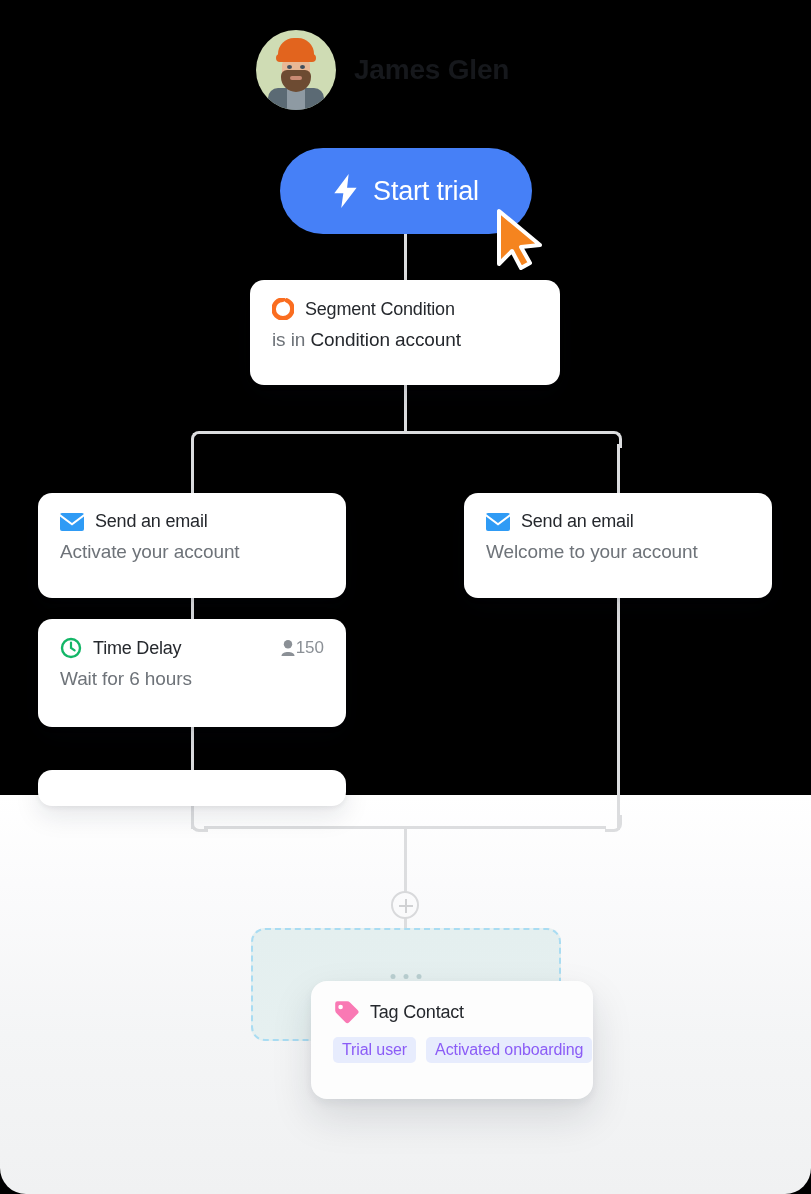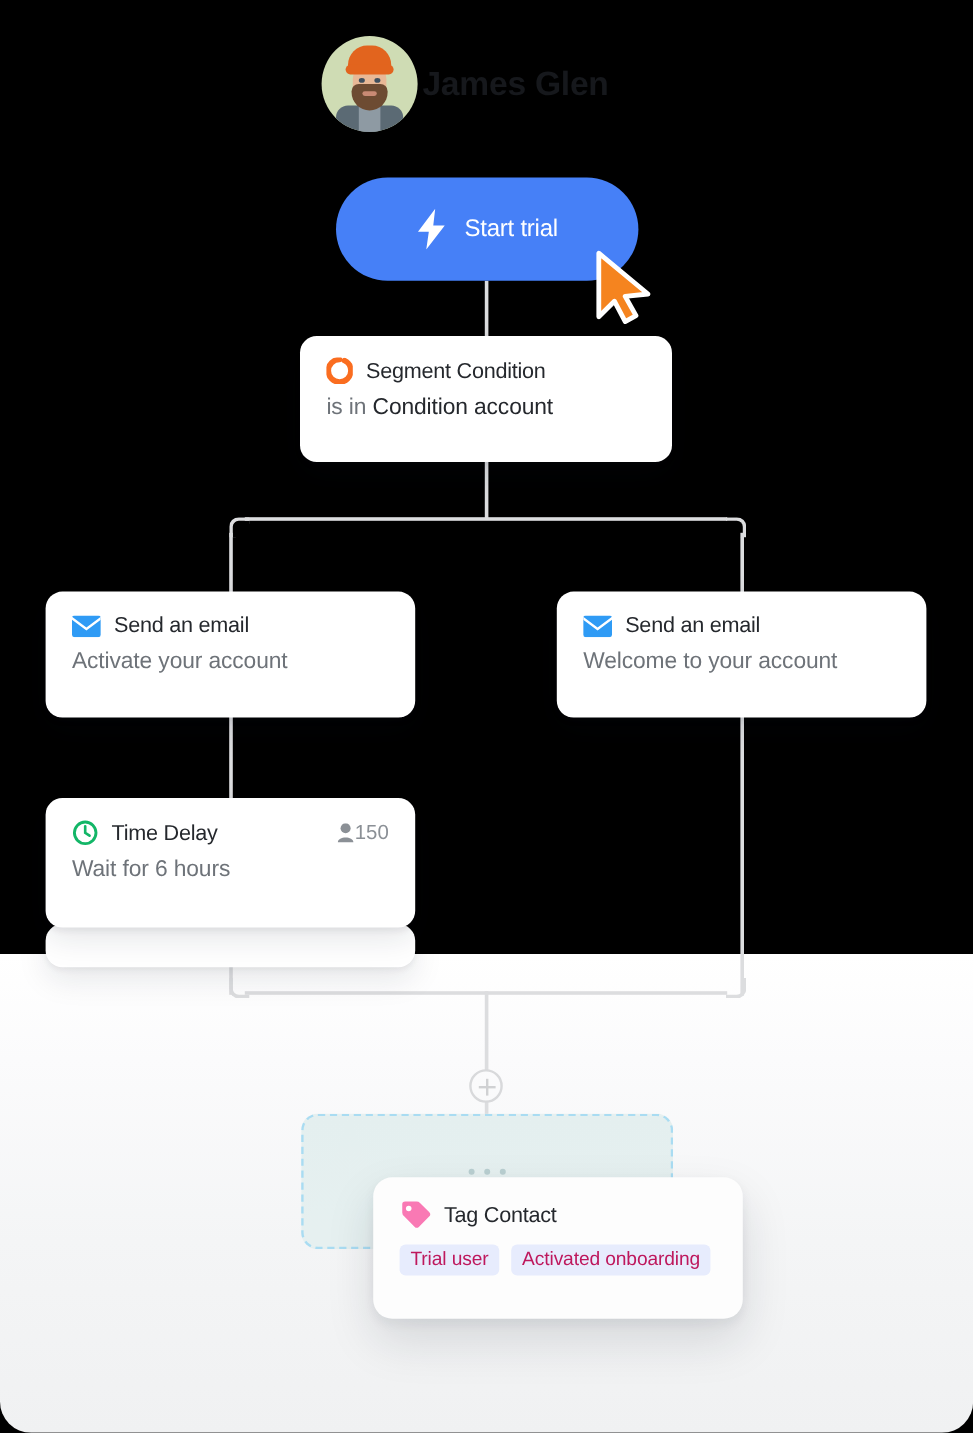--- a/index.html
+++ b/index.html
@@ -11,21 +11,21 @@
   #canvas{
     position:relative;width:811px;height:1194px;
     border-radius:26px;overflow:hidden;background:transparent;
   }
   
   .bg-lower{
     position:absolute;left:0;top:795px;width:811px;height:399px;
     background:linear-gradient(180deg,#ffffff 0%,#fbfbfc 22%,#f4f5f6 60%,#f0f1f2 100%);
   }
   
-  .header{position:absolute;left:268px;top:30px;display:flex;align-items:center;gap:4px;}
+  .header{position:absolute;left:256px;top:30px;display:flex;align-items:center;gap:18px;}
   .avatar{
     width:80px;height:80px;border-radius:50%;overflow:hidden;position:relative;
     background:#cfdcb4;flex:0 0 auto;
   }
   .av-hat{position:absolute;left:22px;top:8px;width:36px;height:21px;background:#e2641e;border-radius:16px 16px 3px 3px;}
   .av-hat-brim{position:absolute;left:20px;top:24px;width:40px;height:8px;background:#e2641e;border-radius:4px;}
   .av-face{position:absolute;left:26px;top:24px;width:28px;height:34px;background:#e8b896;border-radius:13px 13px 15px 15px;}
   .av-beard{position:absolute;left:25px;top:40px;width:30px;height:22px;background:#6d4b32;border-radius:6px 6px 15px 15px;}
   .av-mouth{position:absolute;left:34px;top:46px;width:12px;height:4px;background:#c98a74;border-radius:3px;}
   .av-eye-l{position:absolute;left:31px;top:35px;width:5px;height:4px;background:#3f4f5e;border-radius:50%;}
@@ -42,21 +42,21 @@
   .corner.tr{border-left:0;border-bottom:0;border-radius:0 8px 0 0;}
   .corner.bl{border-right:0;border-top:0;border-radius:0 0 0 8px;}
   .corner.br{border-left:0;border-top:0;border-radius:0 0 8px 0;}
   
   .start-btn{
     position:absolute;left:280px;top:148px;width:252px;height:86px;
     background:#4680f7;border-radius:43px;display:flex;align-items:center;
     justify-content:center;gap:14px;cursor:pointer;
   }
   .bolt{width:26px;height:34px;flex:0 0 auto;}
-  .start-label{color:#fff;font-size:20px;font-weight:400;letter-spacing:-0.2px;}
+  .start-label{color:#fff;font-size:27px;font-weight:400;letter-spacing:-0.2px;}
   
   .cursor{position:absolute;left:495px;top:208px;width:52px;height:62px;pointer-events:none;}
   
   .card{
     position:absolute;background:#fff;border-radius:14px;
     box-shadow:0 2px 5px rgba(22,30,45,.07),0 10px 26px rgba(22,30,45,.10);
     padding:18px 22px 20px 22px;box-sizing:border-box;
   }
   .card-head{display:flex;align-items:center;gap:11px;}
   .card-title{font-size:18px;font-weight:400;color:#25282d;letter-spacing:-0.2px;white-space:nowrap;}
@@ -78,27 +78,27 @@
   
   .dropzone{
     position:absolute;left:251px;top:928px;width:310px;height:113px;
     border:2px dashed #a9dcf2;border-radius:14px;box-sizing:border-box;
     background:linear-gradient(180deg,#e4efef 0%,#e6f0f0 100%);
   }
   .dz-dots{position:absolute;left:50%;top:44px;transform:translateX(-50%);display:flex;gap:8px;}
   .dz-dots span{width:5px;height:5px;border-radius:50%;background:#b9cfd1;display:block;}
   
   .float-card{
-    position:absolute;left:311px;top:981px;width:308px;height:118px;
+    position:absolute;left:311px;top:981px;width:282px;height:118px;
     background:#fdfdfd;border-radius:16px;box-sizing:border-box;padding:19px 22px;
     box-shadow:0 4px 10px rgba(22,30,45,.06),0 18px 40px rgba(22,30,45,.13);
   }
   .badges{display:flex;gap:10px;margin-top:13px;}
   .badge{
-    background:#e7ecfd;color:#be185d;font-size:16px;
+    background:#e7ecfd;color:#8b5cf6;font-size:16px;
     padding:4px 9px;border-radius:5px;white-space:nowrap;letter-spacing:-0.1px;
   }
 </style>
 </head>
 <body>
 
 <div id="canvas">
 
   <div class="bg-lower"></div>
 
@@ -175,21 +175,21 @@
         <rect x="0" y="0" width="24" height="18" rx="2" fill="#2f9bf5"></rect>
         <path d="M0 1 L12 10 L24 1 L24 3.5 L12 12.5 L0 3.5 Z" fill="#ffffff"></path>
       </svg>
       <span class="card-title">Send an email</span>
     </div>
     <div class="card-sub">Welcome to your account</div>
   </div>
 
   <div class="ghost-card" style="left:38px;top:770px;width:308px;height:36px;"></div>
 
-  <div class="card" style="left:38px;top:665px;width:308px;height:108px;">
+  <div class="card" style="left:38px;top:619px;width:308px;height:108px;">
     <div class="card-head">
       <svg width="22" height="22" viewBox="0 0 22 22">
         <circle cx="11" cy="11" r="9" fill="none" stroke="#13b667" stroke-width="2.4"></circle>
         <path d="M11 5.6 V11 L14.6 13.4" fill="none" stroke="#13b667" stroke-width="2.2" stroke-linecap="round"></path>
       </svg>
       <span class="card-title">Time Delay</span>
       <span class="count">
         <svg width="14" height="16" viewBox="0 0 14 16">
           <circle cx="7" cy="4.2" r="4.2" fill="#8b9096"></circle>
           <path d="M0.5 16 C0.5 10.6 13.5 10.6 13.5 16 Z" fill="#8b9096"></path>

